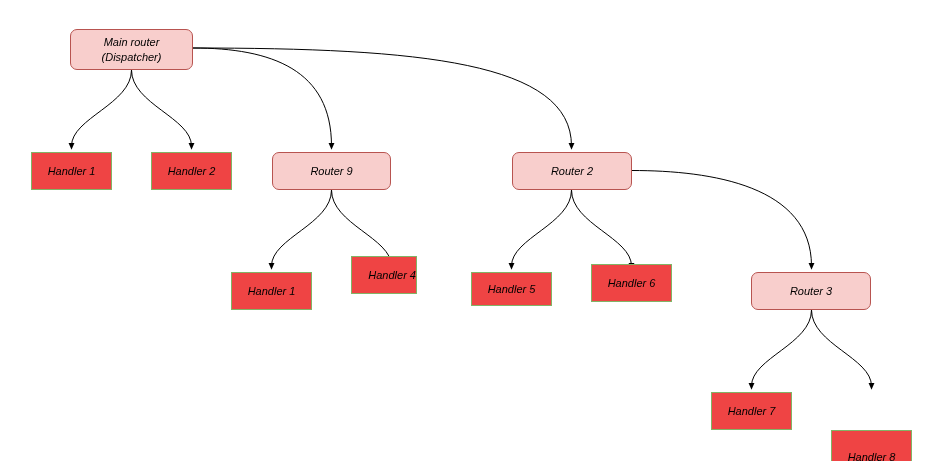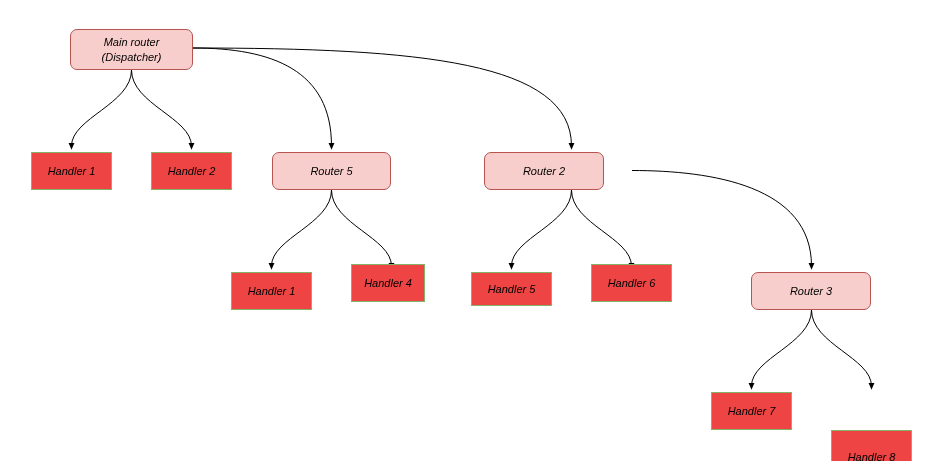--- a/index.html
+++ b/index.html
@@ -71,23 +71,23 @@
         <path d="M632,170.5 C712,170.5 811.5,186 811.5,266" fill="none" stroke="#000000" stroke-width="1" marker-end="url(#arrowhead)"></path>
         <path d="M811.5,310 C811.5,344 751.5,358 751.5,386" fill="none" stroke="#000000" stroke-width="1" marker-end="url(#arrowhead)"></path>
         <path d="M811.5,310 C811.5,344 871.5,358 871.5,386" fill="none" stroke="#000000" stroke-width="1" marker-end="url(#arrowhead)"></path>
       </g>
   </svg>
   <div id="nodes-group">
       <div class="node node-router" style="left: 70px; top: 29px; width: 123px; height: 41px;"><span>Main router
 (Dispatcher)</span></div>
       <div class="node node-handler" style="left: 31px; top: 152px; width: 81px; height: 38px;"><span>Handler 1</span></div>
       <div class="node node-handler" style="left: 151px; top: 152px; width: 81px; height: 38px;"><span>Handler 2</span></div>
-      <div class="node node-router" style="left: 272px; top: 152px; width: 119px; height: 38px;"><span>Router 5</span></div>
-      <div class="node node-router" style="left: 484px; top: 152px; width: 120px; height: 38px;"><span>Router 2</span></div>
+      <div class="node node-router" style="left: 272px; top: 152px; width: 119px; height: 38px;"><span>Router 9</span></div>
+      <div class="node node-router" style="left: 512px; top: 152px; width: 120px; height: 38px;"><span>Router 2</span></div>
       <div class="node node-handler" style="left: 231px; top: 272px; width: 81px; height: 38px;"><span>Handler 1</span></div>
-      <div class="node node-handler" style="left: 351px; top: 264px; width: 74px; height: 38px;"><span>Handler 4</span></div>
+      <div class="node node-handler" style="left: 351px; top: 256px; width: 66px; height: 38px; align-items: flex-end;"><span>Handler 4</span></div>
       <div class="node node-handler" style="left: 471px; top: 272px; width: 81px; height: 34px;"><span>Handler 5</span></div>
       <div class="node node-handler" style="left: 591px; top: 264px; width: 81px; height: 38px;"><span>Handler 6</span></div>
       <div class="node node-router" style="left: 751px; top: 272px; width: 120px; height: 38px;"><span>Router 3</span></div>
       <div class="node node-handler" style="left: 711px; top: 392px; width: 81px; height: 38px;"><span>Handler 7</span></div>
       <div class="node node-handler" style="left: 831px; top: 392px; width: 81px; height: 54px; margin-top: 38px;"><span>Handler 8</span></div>
     </div>
 </div>
 
 </body></html>

